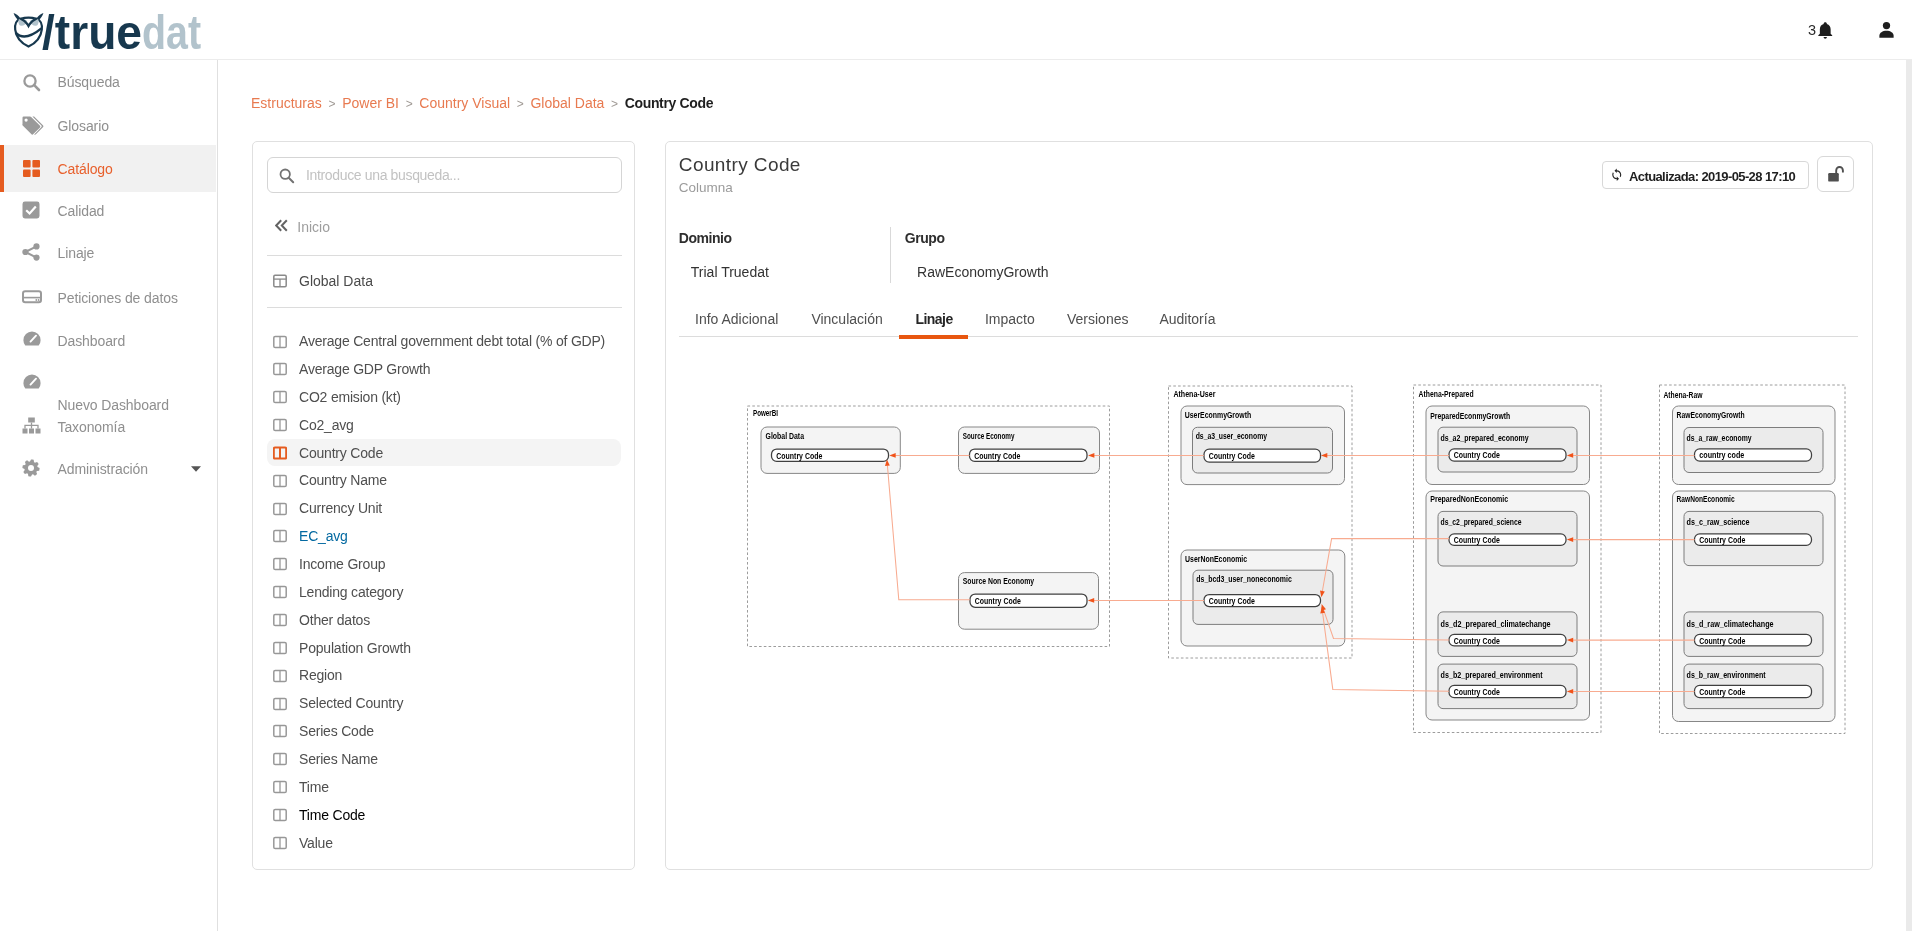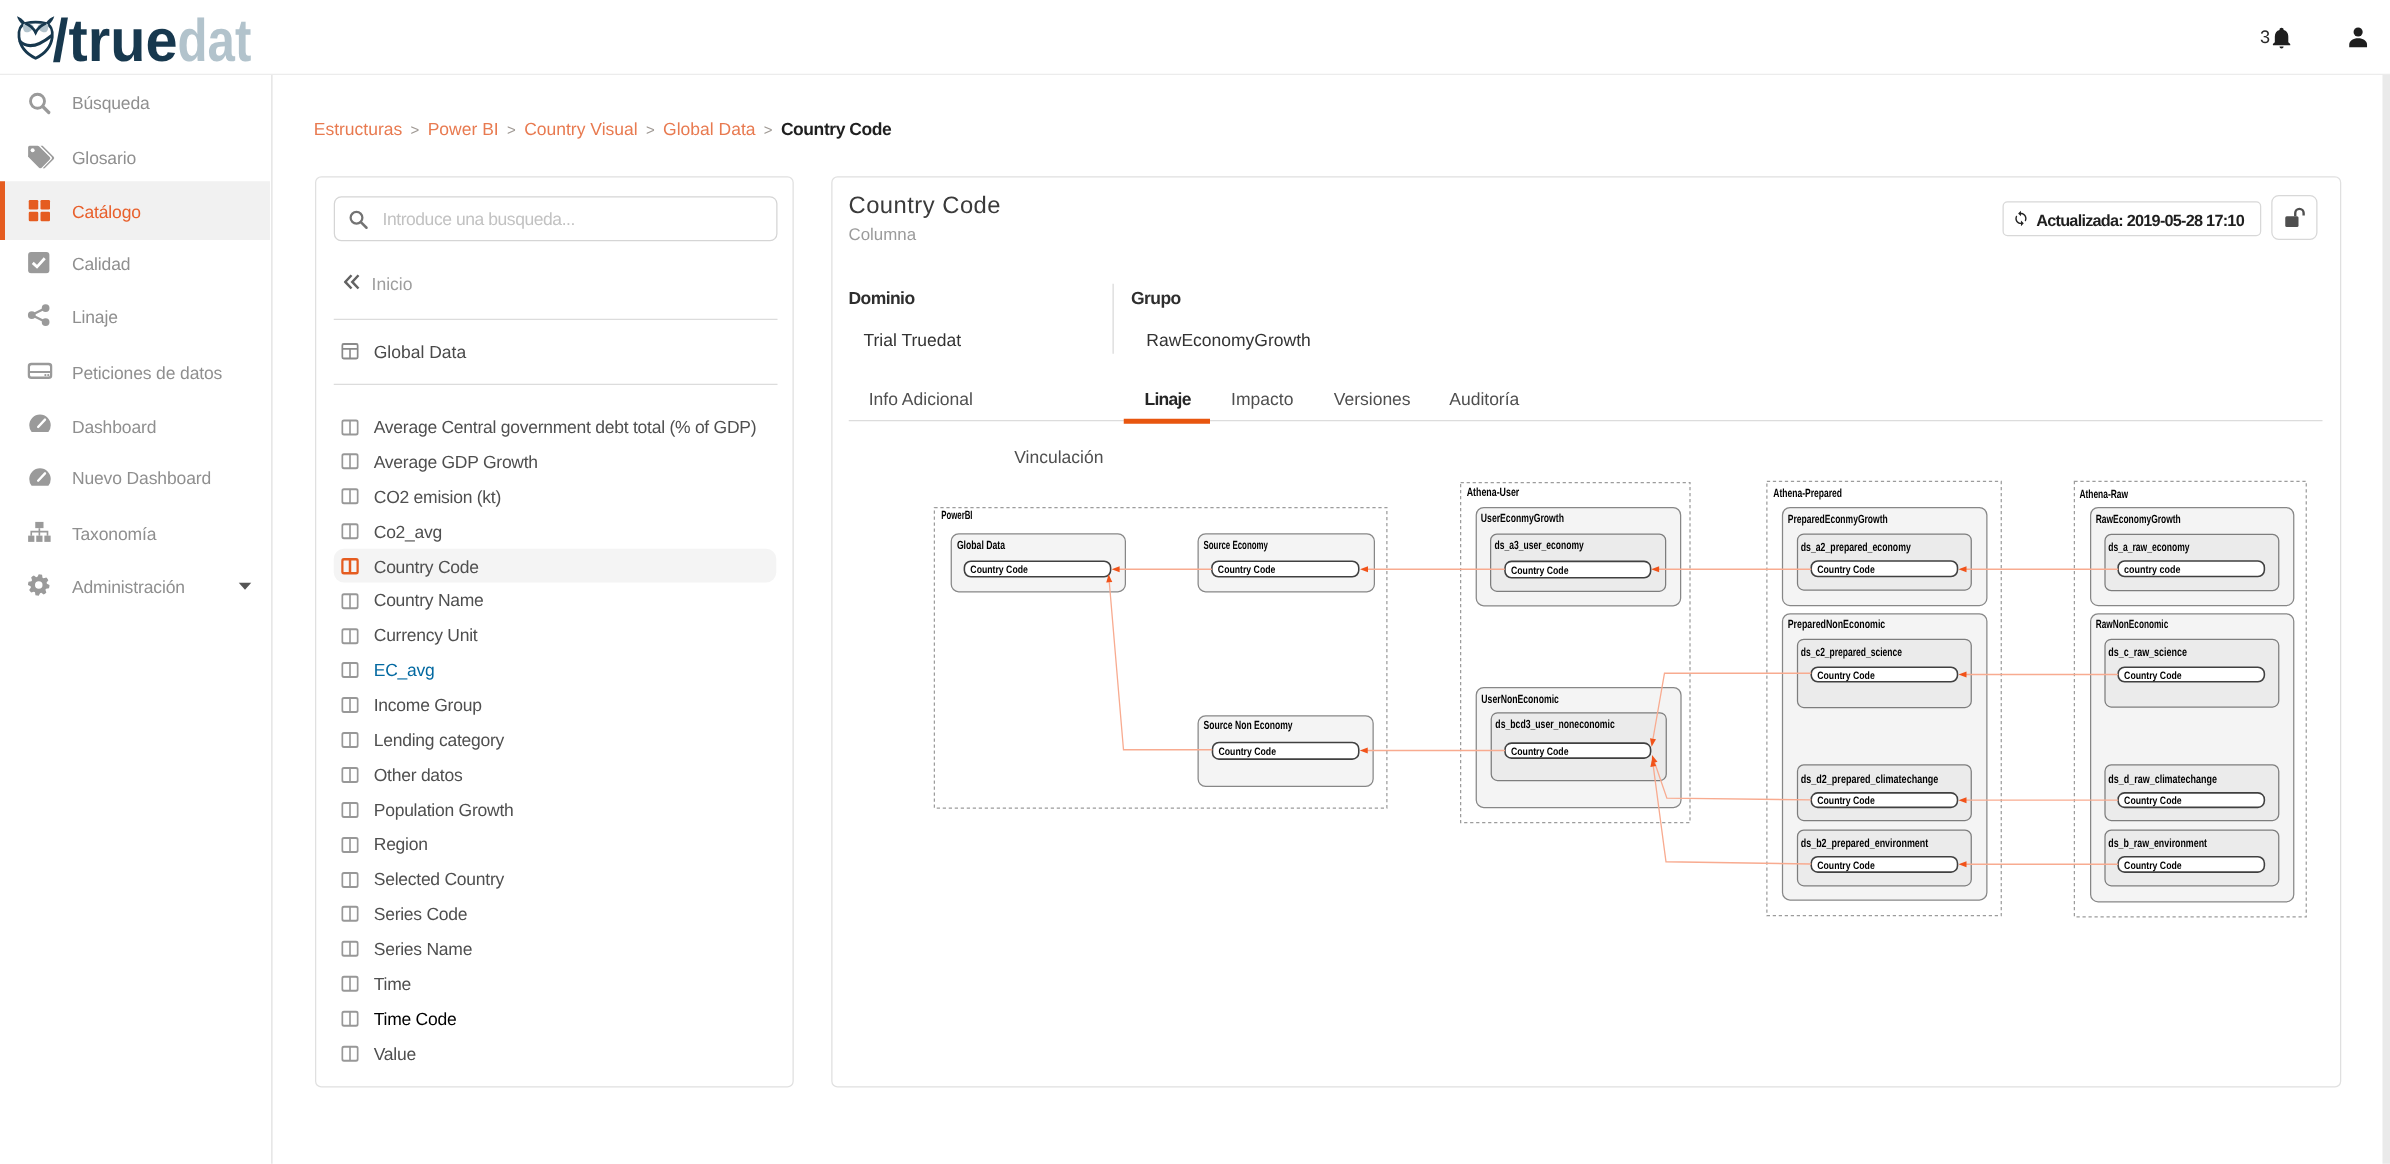--- a/index.html
+++ b/index.html
@@ -73,21 +73,21 @@
 <div class="abs" style="left:57.5px;top:289.5px;font-size:14px;letter-spacing:-0.1px;color:#8f8f8f;">Peticiones de datos</div>
 <div class="abs" style="left:22px;top:331.0px;"><svg width="20" height="17" viewBox="0 0 20 17">
       <path d="M10 0.6 A8.6 8.6 0 0 1 18.6 9.2 A8.55 8.55 0 0 1 16.7 14.6 L3.3 14.6 A8.55 8.55 0 0 1 1.4 9.2 A8.6 8.6 0 0 1 10 0.6 Z" fill="#9a9a9a"></path>
       <line x1="8.5" y1="10.6" x2="14.0" y2="4.7" stroke="#fff" stroke-width="1.9" stroke-linecap="round"></line>
     </svg></div>
 <div class="abs" style="left:57.5px;top:332.5px;font-size:14px;letter-spacing:-0.1px;color:#8f8f8f;">Dashboard</div>
 <div class="abs" style="left:22px;top:374.0px;"><svg width="20" height="17" viewBox="0 0 20 17">
       <path d="M10 0.6 A8.6 8.6 0 0 1 18.6 9.2 A8.55 8.55 0 0 1 16.7 14.6 L3.3 14.6 A8.55 8.55 0 0 1 1.4 9.2 A8.6 8.6 0 0 1 10 0.6 Z" fill="#9a9a9a"></path>
       <line x1="8.5" y1="10.6" x2="14.0" y2="4.7" stroke="#fff" stroke-width="1.9" stroke-linecap="round"></line>
     </svg></div>
-<div class="abs" style="left:57.5px;top:374px;font-size:14px;letter-spacing:-0.1px;color:#8f8f8f;">Nuevo Dashboard</div>
+<div class="abs" style="left:57.5px;top:397px;font-size:14px;letter-spacing:-0.1px;color:#8f8f8f;">Nuevo Dashboard</div>
 <div class="abs" style="left:22px;top:417.0px;"><svg width="19" height="17" viewBox="0 0 19 17">
       <rect x="6.2" y="0.5" width="6.6" height="5" fill="#9a9a9a"></rect>
       <rect x="0.5" y="11.5" width="5" height="5" fill="#9a9a9a"></rect>
       <rect x="7" y="11.5" width="5" height="5" fill="#9a9a9a"></rect>
       <rect x="13.5" y="11.5" width="5" height="5" fill="#9a9a9a"></rect>
       <path d="M9.5 5.5 V8.3 M3 11.5 V8.3 H16 V11.5 M9.5 8.3 V11.5" fill="none" stroke="#9a9a9a" stroke-width="1.3"></path>
     </svg></div>
 <div class="abs" style="left:57.5px;top:418.5px;font-size:14px;letter-spacing:-0.1px;color:#8f8f8f;">Taxonomía</div>
 <div class="abs" style="left:22px;top:459.0px;"><svg width="18" height="18" viewBox="0 0 18 18">
       <polygon points="17.60,9.00 17.49,10.35 17.18,11.66 14.88,12.00 14.34,12.88 15.08,15.08 14.05,15.96 12.90,16.66 11.04,15.28 10.03,15.52 9.00,17.60 7.65,17.49 6.34,17.18 6.00,14.88 5.12,14.34 2.92,15.08 2.04,14.05 1.34,12.90 2.72,11.04 2.48,10.03 0.40,9.00 0.51,7.65 0.82,6.34 3.12,6.00 3.66,5.12 2.92,2.92 3.95,2.04 5.10,1.34 6.96,2.72 7.97,2.48 9.00,0.40 10.35,0.51 11.66,0.82 12.00,3.12 12.88,3.66 15.08,2.92 15.96,3.95 16.66,5.10 15.28,6.96 15.52,7.97" fill="#9a9a9a"></polygon>
@@ -226,21 +226,21 @@
 <rect x="1.2" y="8" width="10.6" height="8.6" rx="1.2" fill="#4f4f4f"></rect>
 <path d="M9.2 8 V5.4 A3.35 3.35 0 0 1 15.9 5.4 V7.4" stroke="#4f4f4f" stroke-width="1.9"></path>
   </svg>
 <div class="abs" style="left:678.8px;top:229.8px;font-size:14px;letter-spacing:-0.45px;font-weight:bold;color:#2e2e2e;">Dominio</div>
 <div class="abs" style="left:690.8px;top:263.8px;font-size:14px;color:#333;">Trial Truedat</div>
 <div class="abs" style="left:890.2px;top:226.9px;width:1px;height:55.8px;background:#d9d9d9;"></div>
 <div class="abs" style="left:904.8px;top:229.8px;font-size:14px;letter-spacing:-0.45px;font-weight:bold;color:#2e2e2e;">Grupo</div>
 <div class="abs" style="left:917.1px;top:263.8px;font-size:14px;color:#333;">RawEconomyGrowth</div>
 <div class="abs" style="left:678.8px;top:336.2px;width:1179px;height:1px;background:#dcdcdc;"></div>
 <div class="abs" style="left:695.0px;top:310.5px;font-size:14px;color:#4f4f4f;">Info Adicional</div>
-<div class="abs" style="left:811.4px;top:310.5px;font-size:14px;color:#4f4f4f;margin-top:46px;">Vinculación</div>
+<div class="abs" style="left:811.4px;top:310.5px;font-size:14px;color:#4f4f4f;">Vinculación</div>
 <div class="abs" style="left:915.5px;top:310.5px;font-size:14px;font-weight:bold;color:#262626;letter-spacing:-0.55px;">Linaje</div>
 <div class="abs" style="left:984.9px;top:310.5px;font-size:14px;color:#4f4f4f;">Impacto</div>
 <div class="abs" style="left:1067.0px;top:310.5px;font-size:14px;color:#4f4f4f;">Versiones</div>
 <div class="abs" style="left:1159.4px;top:310.5px;font-size:14px;color:#4f4f4f;">Auditoría</div>
 <div class="abs" style="left:899.3px;top:335.3px;width:68.7px;height:3.4px;background:#e8560f;"></div>
 <svg class="abs" style="left:0;top:0;" width="1912" height="931" viewBox="0 0 1912 931">
     <rect x="747.5" y="406" width="362" height="240.5" fill="none" stroke="#9c9c9c" stroke-width="1" stroke-dasharray="2.6,2.2"></rect>
     <text x="753" y="415.5" font-weight="bold" font-size="9.5" fill="#000" textLength="25" lengthAdjust="spacingAndGlyphs">PowerBI</text>
     <rect x="1168.5" y="386" width="183.5" height="272" fill="none" stroke="#9c9c9c" stroke-width="1" stroke-dasharray="2.6,2.2"></rect>
     <text x="1173.4" y="396.8" font-weight="bold" font-size="9.5" fill="#000" textLength="42" lengthAdjust="spacingAndGlyphs">Athena-User</text>

